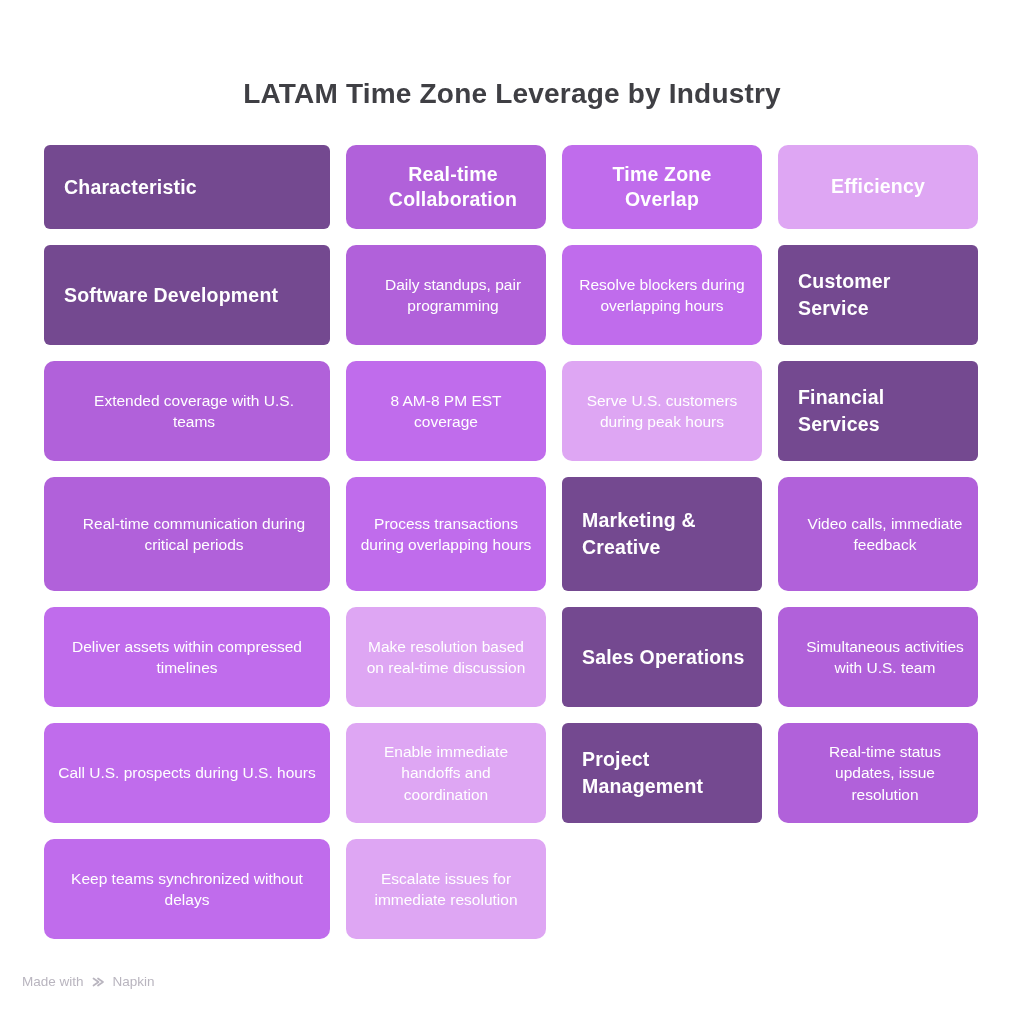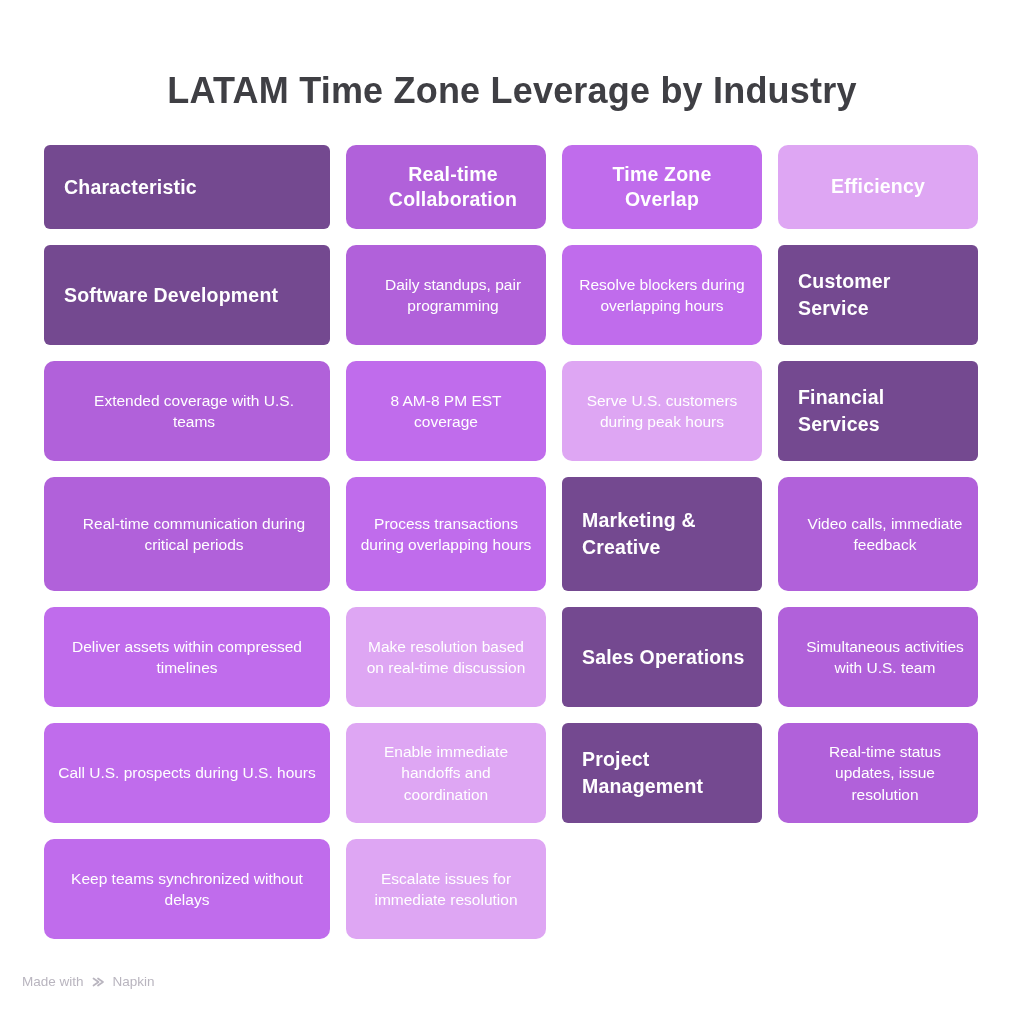--- a/index.html
+++ b/index.html
@@ -6,26 +6,26 @@
   .canvas {
     position: relative;
     width: 1024px;
     height: 1017px;
     background: #ffffff;
     font-family: "Liberation Sans", sans-serif;
     overflow: hidden;
   }
   .title {
     position: absolute;
-    top: 70px;
+    top: 78px;
     left: 0;
     right: 0;
     margin: 0;
     text-align: center;
-    font-size: 36px;
+    font-size: 28px;
     font-weight: 700;
     color: #3f3f44;
     letter-spacing: 0.2px;
   }
   .grid {
     position: absolute;
     top: 145px;
     left: 44px;
     display: grid;
     grid-template-columns: 286px 200px 200px 200px;

